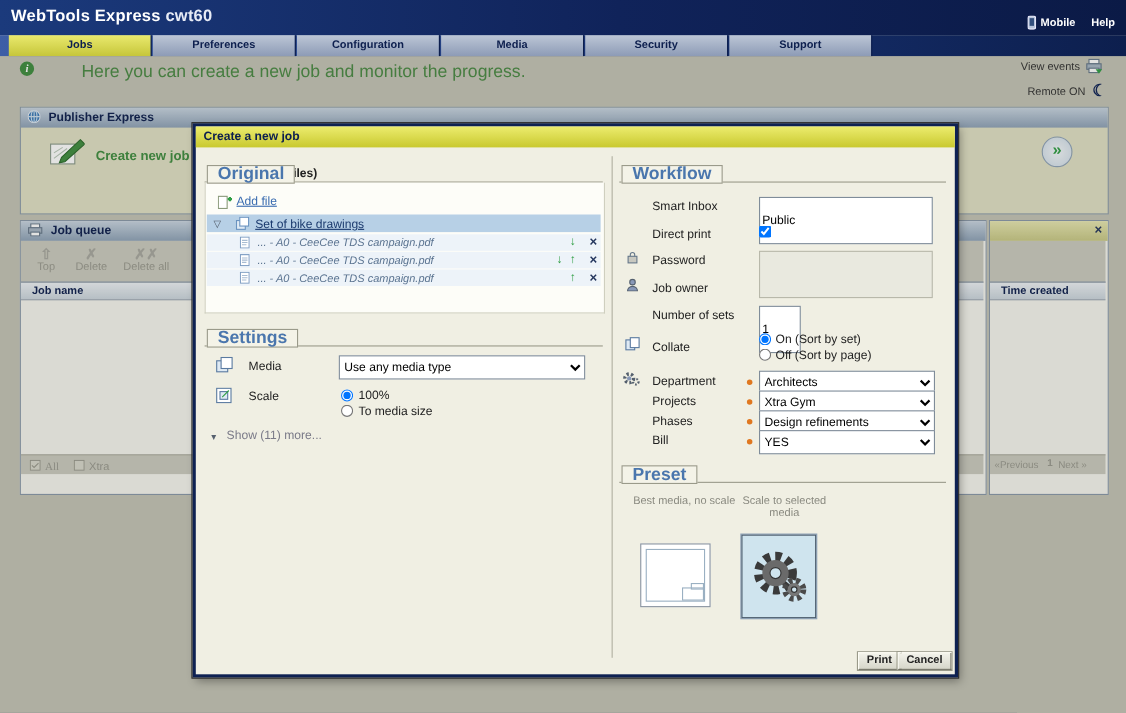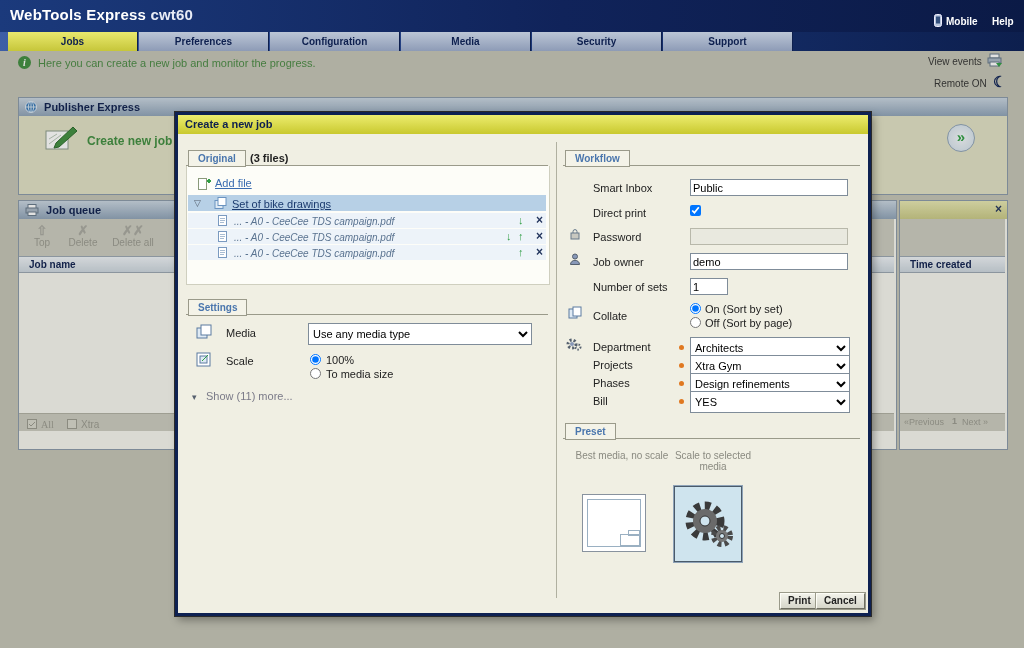--- a/index.html
+++ b/index.html
@@ -40,45 +40,45 @@
 
   
   .modal{left:175px;top:112px;width:690px;height:498px;z-index:50;
          border:3px solid #0e2152;outline:1px solid #2a2a2a;background:#f0efe3;
          box-shadow:3px 4px 8px rgba(0,0,0,.35);}
   .modal-title{height:19px;line-height:19px;background:linear-gradient(#ecec6e,#c9c92f);
                color:#0d1f4e;font-weight:bold;font-size:11px;padding-left:7px;}
   .modal-body{position:relative;width:100%;height:473px;}
 
   .fieldtab{position:absolute;height:15px;line-height:15px;padding:0 9px;z-index:2;
-            background:#f4f3e8;border:1px solid #9a9a8a;font-size:10px;font-weight:bold;
+            background:#f4f3e8;border:1px solid #9a9a8a;font-size:16px;font-weight:bold;
             color:#4a76ad;cursor:default;}
   .rule{position:absolute;border-bottom:1px solid #9a9a8a;height:0;}
   .whitebox{position:absolute;background:#fdfdf8;border:1px solid #cfcfbf;border-top:none;}
   .link{color:#3a6cb0;text-decoration:underline;cursor:pointer;}
   .treelink{color:#1b3a6e;text-decoration:underline;cursor:pointer;}
   .filerow{position:absolute;height:15px;line-height:15px;background:#edf3f9;}
   .filename{font-size:10px;color:#5a7390;font-style:italic;}
   .mvarrow{position:absolute;color:#2f9e44;font-weight:bold;font-size:11px;cursor:pointer;line-height:14px;}
   .xdel{position:absolute;color:#24365e;font-weight:bold;font-size:12px;cursor:pointer;line-height:14px;}
   .flabel{position:absolute;font-size:11px;color:#222;}
   .ftxt{position:absolute;height:15px;font-size:11px;font-family:"Liberation Sans",sans-serif;
-        border:1px solid #7f8c99;background:#fff;padding:0 2px;}
+        border:1px solid #7f8c99;background:#fff;padding:13px 2px;}
   .ftxt:disabled{background:#e9e9df;border-color:#b8b8aa;}
   .fsel{position:absolute;height:22px;font-size:11px;font-family:"Liberation Sans",sans-serif;
         border:1px solid #7f8c99;background:#fff;}
   .rdo,.chk{position:absolute;width:11px;height:11px;margin:0;}
   .rdolbl{position:absolute;font-size:11px;color:#222;}
   .reqdot{position:absolute;width:5px;height:5px;border-radius:50%;background:#e07820;}
   .presetlbl{position:absolute;font-size:10px;color:#8a8a80;text-align:center;}
   .btn{position:absolute;height:16px;line-height:14px;padding:0 7px;font-size:10px;font-weight:bold;
        color:#222;background:linear-gradient(#f2f2ea,#d6d6ca);border:1px solid;
        border-color:#fdfdf6 #6e6e62 #6e6e62 #fdfdf6;box-shadow:0 0 0 1px #9a9a8a;cursor:pointer;}
   .greenlink{color:#3f8d3f;font-weight:bold;cursor:pointer;}
-  .infotxt{color:#4a8a44;font-size:11px;}
+  .infotxt{color:#4a8a44;font-size:16px;margin-left:36px;}
   .smalllink{color:#333;font-size:10px;cursor:pointer;}
   .moon{color:#0d2155;font-size:15px;font-weight:bold;cursor:pointer;}
   .infoicon{width:13px;height:13px;border-radius:50%;background:#3f8d3f;color:#fff;
             text-align:center;line-height:13px;font-size:10px;font-family:"Liberation Serif",serif;
             font-style:italic;font-weight:bold;}
   .circlebtn{width:26px;height:26px;border-radius:50%;border:1px solid #8fa3b8;
              background:radial-gradient(#f4f8fb,#cfdde8);text-align:center;line-height:24px;
              color:#2f9e44;font-size:15px;font-weight:bold;cursor:pointer;}
   .triangle{color:#56606e;font-size:9px;}
   .showmore{color:#7a7a88;font-size:11px;cursor:pointer;}
@@ -332,21 +332,20 @@
       <span class="flabel" style="left:415px;top:97px;">Password</span>
       <input class="ftxt" style="left: 512px; top: 94px; width: 152px;" disabled="">
 
       <span class="abs" style="left:392px;top:119px;">
         <svg width="10" height="12">
             <circle cx="5" cy="3.5" r="2.5" fill="#8898b8" stroke="#55606e"></circle>
             <path d="M0.5 11.5 a4.5 4.2 0 0 1 9 0 z" fill="#8898b8" stroke="#55606e"></path>
           </svg>
       </span>
       <span class="flabel" style="left:415px;top:122px;">Job owner</span>
-      <input class="ftxt" style="left: 512px; top: 119px; width: 152px;" value="demo">
 
       <span class="flabel" style="left:415px;top:147px;">Number of sets</span>
       <input class="ftxt" style="left: 512px; top: 144px; width: 32px;" value="1">
 
       <span class="abs" style="left:390px;top:172px;">
         <svg width="14" height="13">
             <rect x="1" y="3" width="8" height="9" fill="#dfeaf4" stroke="#5a7aa0"></rect>
             <rect x="5" y="1" width="8" height="9" fill="#fff" stroke="#5a7aa0"></rect>
           </svg>
       </span>

